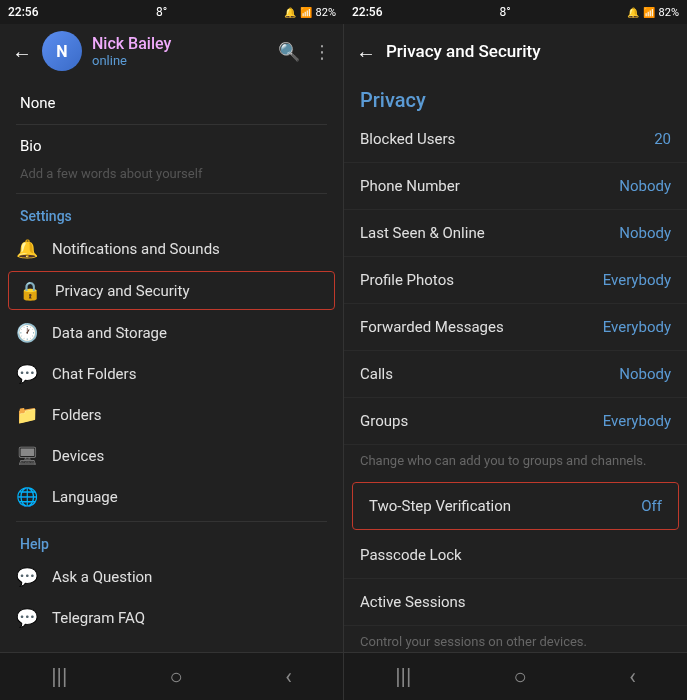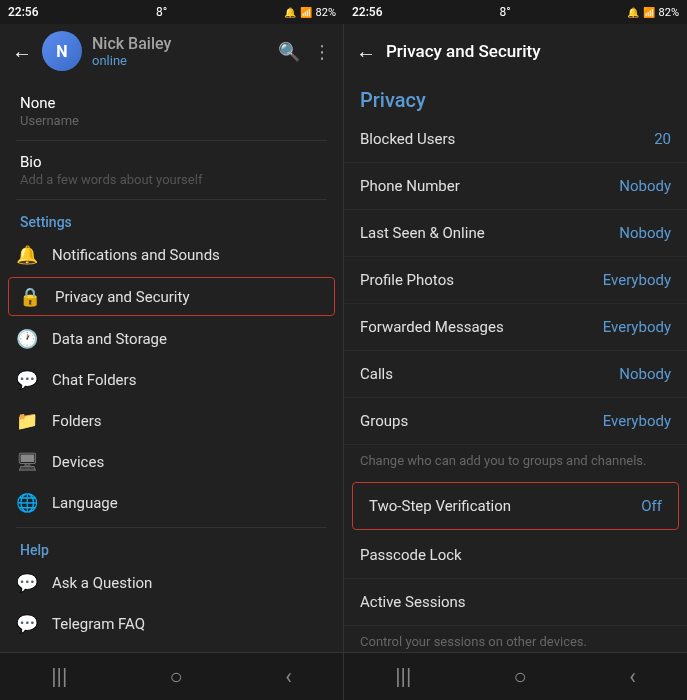--- a/index.html
+++ b/index.html
@@ -54,21 +54,21 @@
       justify-content: center;
       font-size: 16px;
       font-weight: bold;
       color: #fff;
       flex-shrink: 0;
     }
     .user-info {
       flex: 1;
     }
     .user-name {
-      color: #a3a3a3;
+      color: #f0abfc;
       font-size: 16px;
       font-weight: 500;
     }
     .user-status {
       color: #5b9bd5;
       font-size: 13px;
     }
     .header-icons {
       display: flex;
       gap: 12px;
@@ -94,21 +94,21 @@
       font-size: 15px;
     }
     .field-label {
       color: #666;
       font-size: 13px;
       margin-top: 1px;
     }
     .field-placeholder {
       color: #555;
       font-size: 13px;
-      margin-top: 1px;
+      margin-top: 11px;
     }
     .divider {
       height: 1px;
       background: #333;
       margin: 4px 16px;
     }
     .section-header {
       padding: 10px 20px 4px;
       color: #5b9bd5;
       font-size: 14px;
@@ -241,21 +241,20 @@
     </div>
     <div class="header-icons">
       <span class="header-icon">🔍</span>
       <span class="header-icon">⋮</span>
     </div>
   </div>
 
   <div class="left-content">
     <div class="profile-field">
       <div class="field-value">None</div>
-      <div class="field-label">Username</div>
     </div>
     <div class="divider"></div>
     <div class="profile-field">
       <div class="field-value">Bio</div>
       <div class="field-placeholder">Add a few words about yourself</div>
     </div>
     <div class="divider"></div>
 
     <div class="section-header">Settings</div>
 

